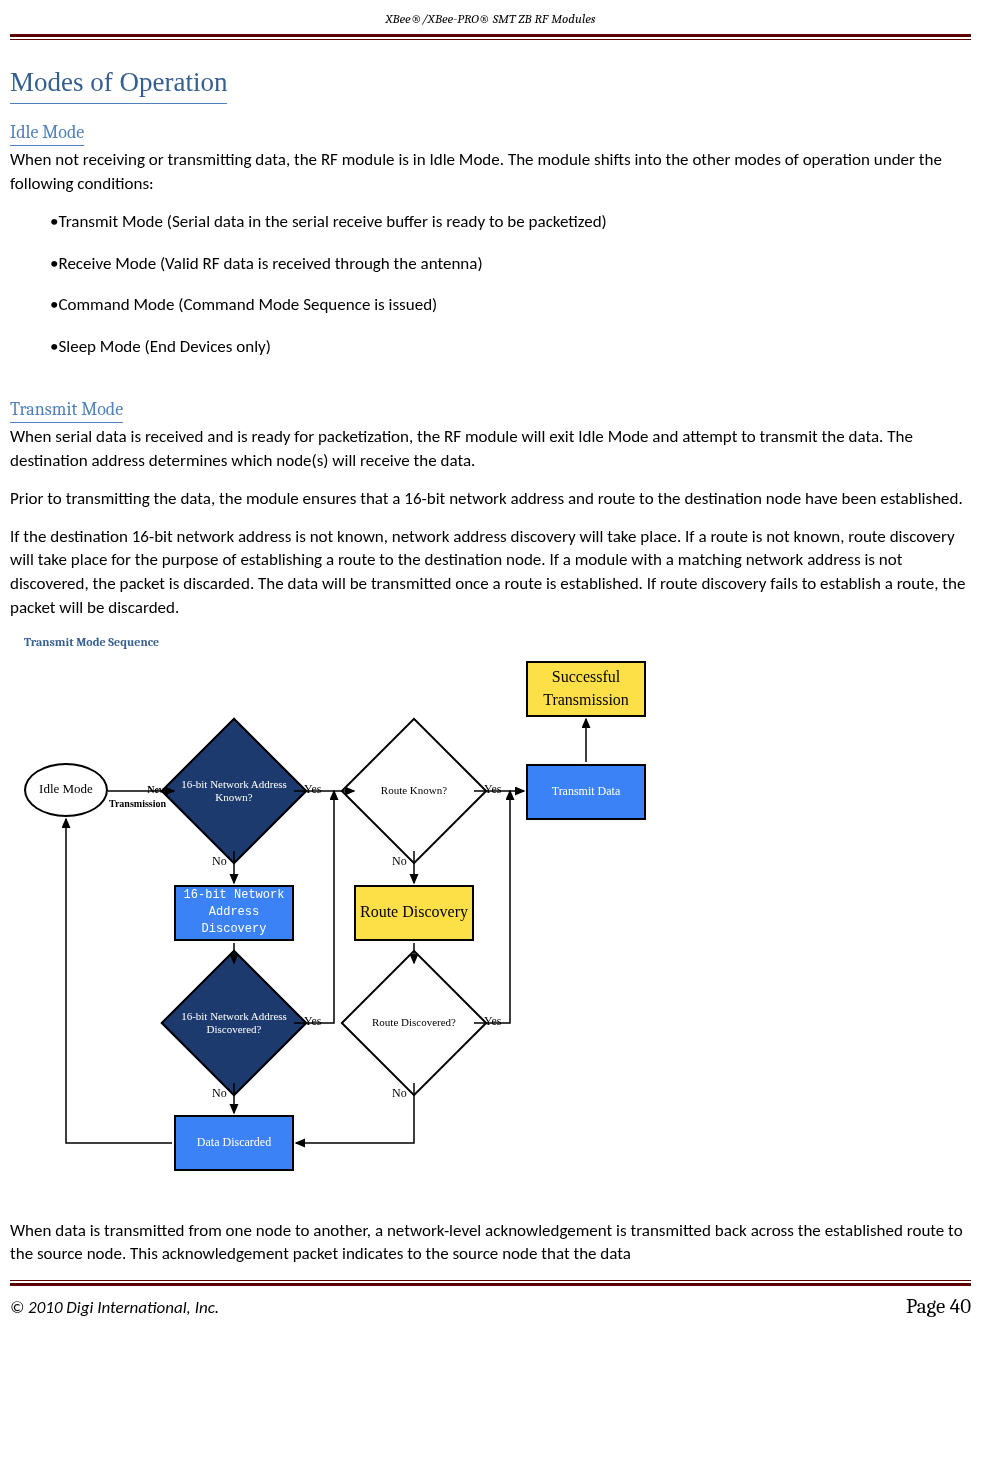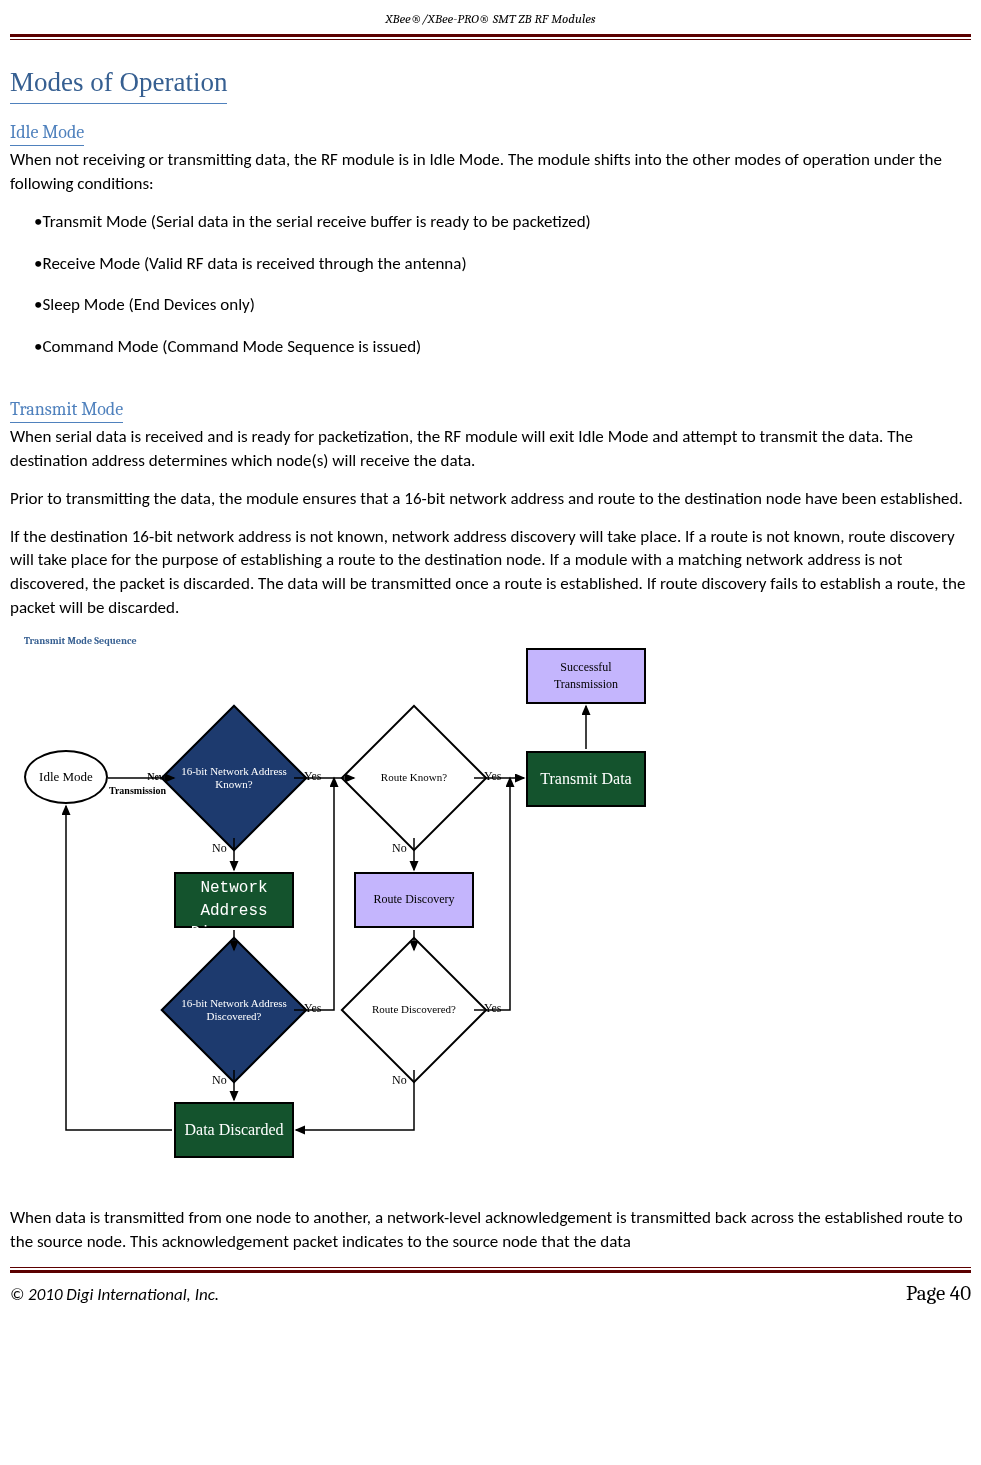--- a/index.html
+++ b/index.html
@@ -50,21 +50,21 @@
     margin: 20px 0 0 0;
     border-bottom: 1px solid #4F81BD;
     display: inline-block;
     padding-bottom: 0px;
   }
   h2.subsection.first { margin-top: 14px; }
   p.body {
     margin: 2px 0 14px 0;
   }
   .bullets {
-    margin: 14px 0 14px 24px;
+    margin: 14px 0 14px 40px;
   }
   .bullets .item {
     margin: 0 0 18px 0;
   }
   .footer {
     display: flex;
     justify-content: space-between;
     align-items: baseline;
   }
   .footer-left {
@@ -76,22 +76,23 @@
     font-size: 21px;
   }
 
   
   .flowchart-wrap {
     margin: 8px 0 40px 14px;
   }
   .fc-title {
     color: #365F91;
     font-family: "Cambria", Georgia, serif;
-    font-size: 10px;
+    font-size: 12px;
     font-weight: bold;
+    margin-bottom: 10px;
   }
   .fc {
     position: relative;
     width: 640px;
     height: 518px;
     font-family: "Times New Roman", serif;
     font-size: 12px;
   }
   .fc .shape {
     position: absolute;
@@ -104,31 +105,31 @@
   }
   .fc .ellipse {
     border: 2px solid #000;
     border-radius: 50%;
     width: 84px;
     height: 54px;
     font-size: 13px;
   }
   .fc .rect {
     border: 2px solid #000;
-    background: #14532d;
+    background: #3b82f6;
     color: #fff;
     width: 120px;
     height: 56px;
+    font-size: 12px;
+    padding: 4px;
+  }
+  .fc .rect.light {
+    background: #fde047;
+    color: #000;
     font-size: 16px;
-    padding: 4px;
-  }
-  .fc .rect.light {
-    background: #c4b5fd;
-    color: #000;
-    font-size: 12px;
   }
   .fc .diamond {
     width: 104px;
     height: 104px;
     border: 2px solid #000;
     background: #1D3A6E;
     color: #fff;
     transform: rotate(45deg);
   }
   .fc .diamond.light {
@@ -175,22 +176,22 @@
 <div class="header-rule"></div>
 
 <div><h1 class="section">Modes of Operation</h1></div>
 
 <div><h2 class="subsection first">Idle Mode</h2></div>
 <p class="body">When not receiving or transmitting data, the RF module is in Idle Mode. The module shifts into the other modes of operation under the following conditions:</p>
 
 <div class="bullets">
   <div class="item">•Transmit Mode (Serial data in the serial receive buffer is ready to be packetized)</div>
   <div class="item">•Receive Mode (Valid RF data is received through the antenna)</div>
+  <div class="item">•Command Mode (Command Mode Sequence is issued)</div>
   <div class="item">•Sleep Mode (End Devices only)</div>
-  <div class="item">•Command Mode (Command Mode Sequence is issued)</div>
 </div>
 
 <div><h2 class="subsection">Transmit Mode</h2></div>
 <p class="body">When serial data is received and is ready for packetization, the RF module will exit Idle Mode and attempt to transmit the data. The destination address determines which node(s) will receive the data.</p>
 <p class="body">Prior to transmitting the data, the module ensures that a 16-bit network address and route to the destination node have been established.</p>
 <p class="body">If the destination 16-bit network address is not known, network address discovery will take place. If a route is not known, route discovery will take place for the purpose of establishing a route to the destination node. If a module with a matching network address is not discovered, the packet is discarded. The data will be transmitted once a route is established. If route discovery fails to establish a route, the packet will be discarded.</p>
 
 <div class="flowchart-wrap">
   <div class="fc-title">Transmit Mode Sequence</div>
   <div class="fc">

